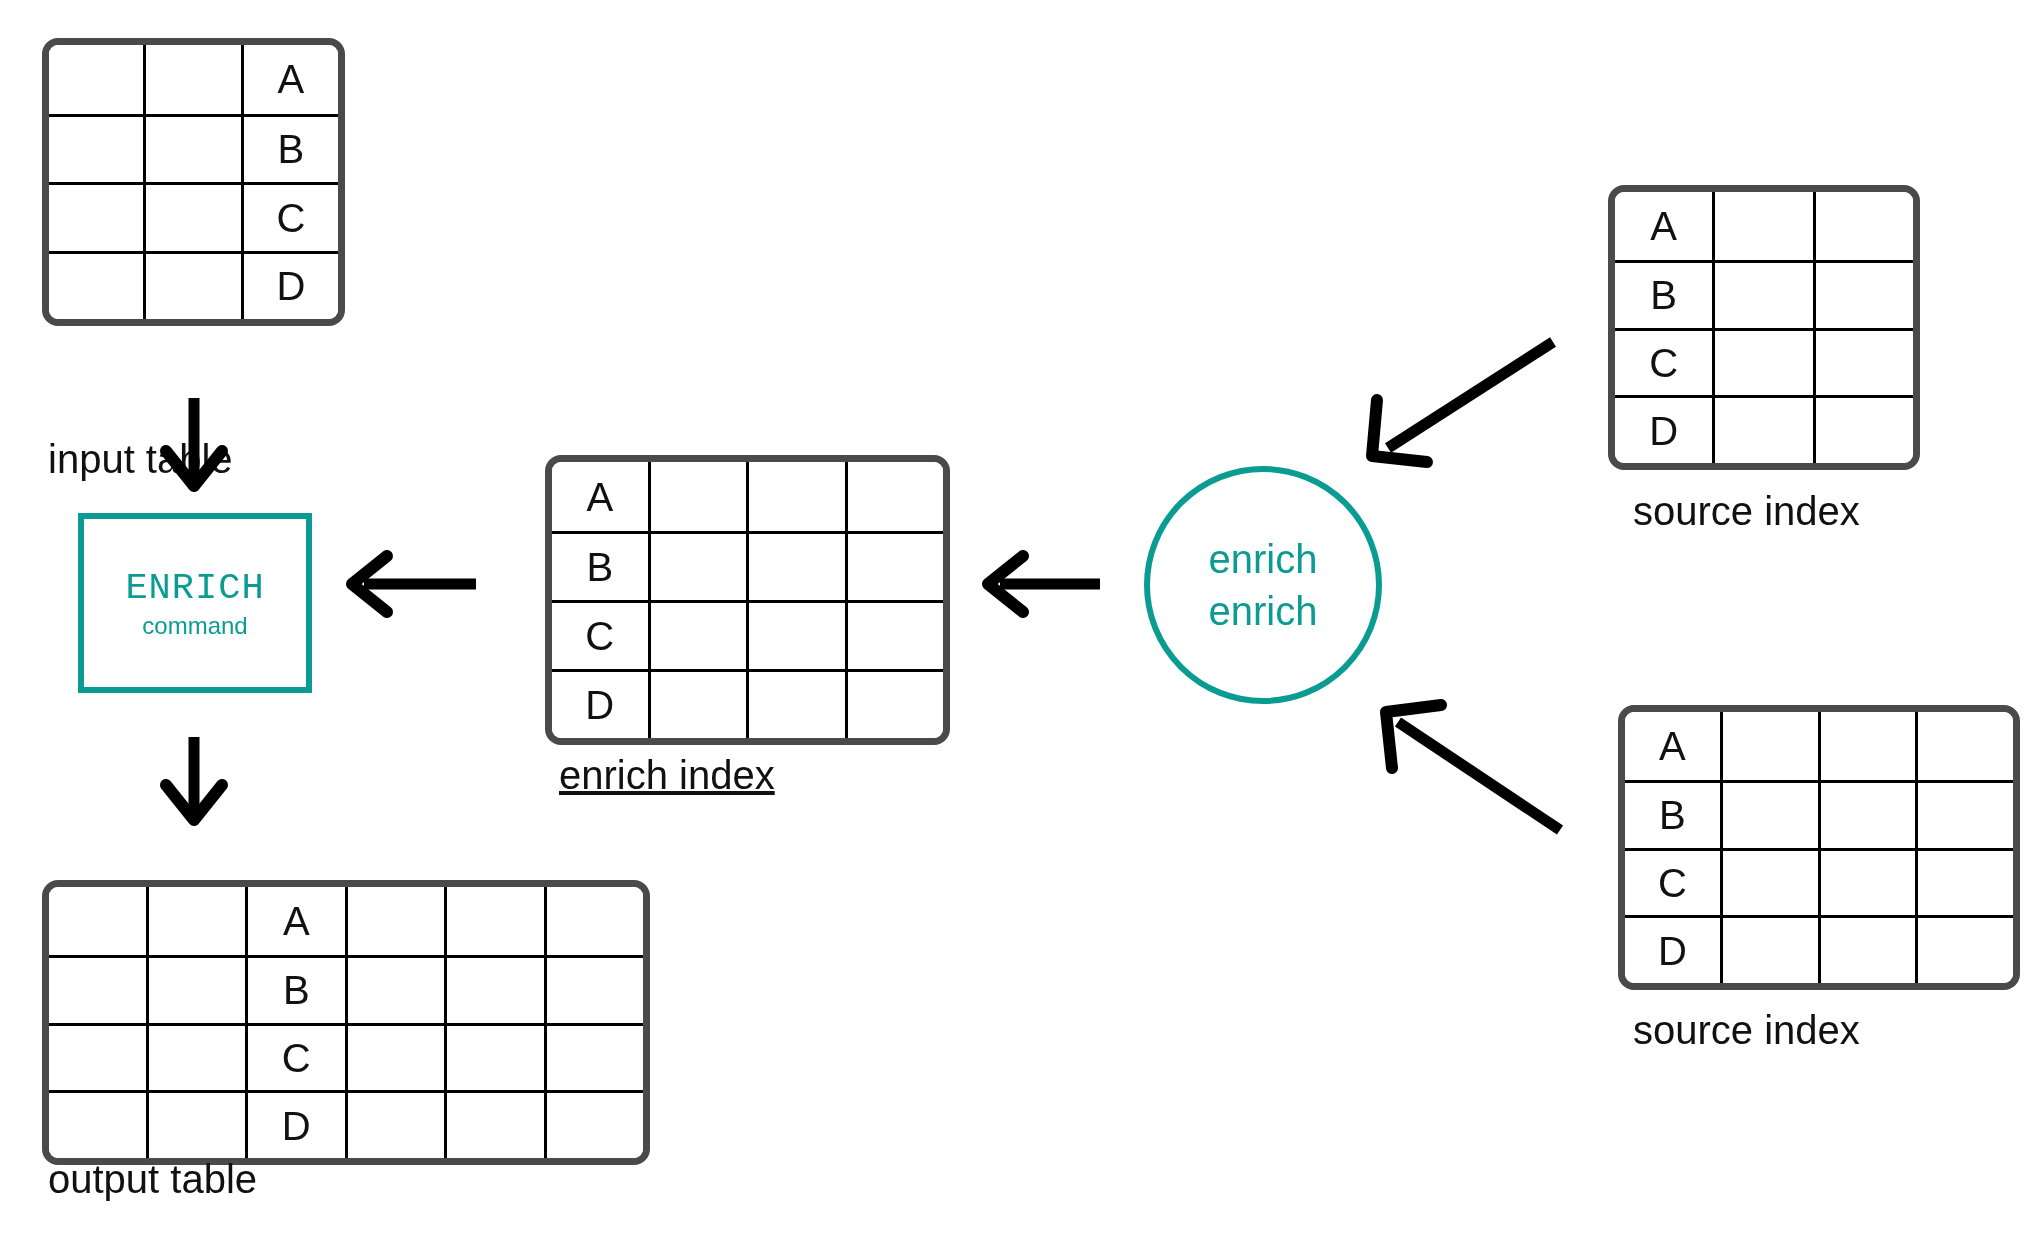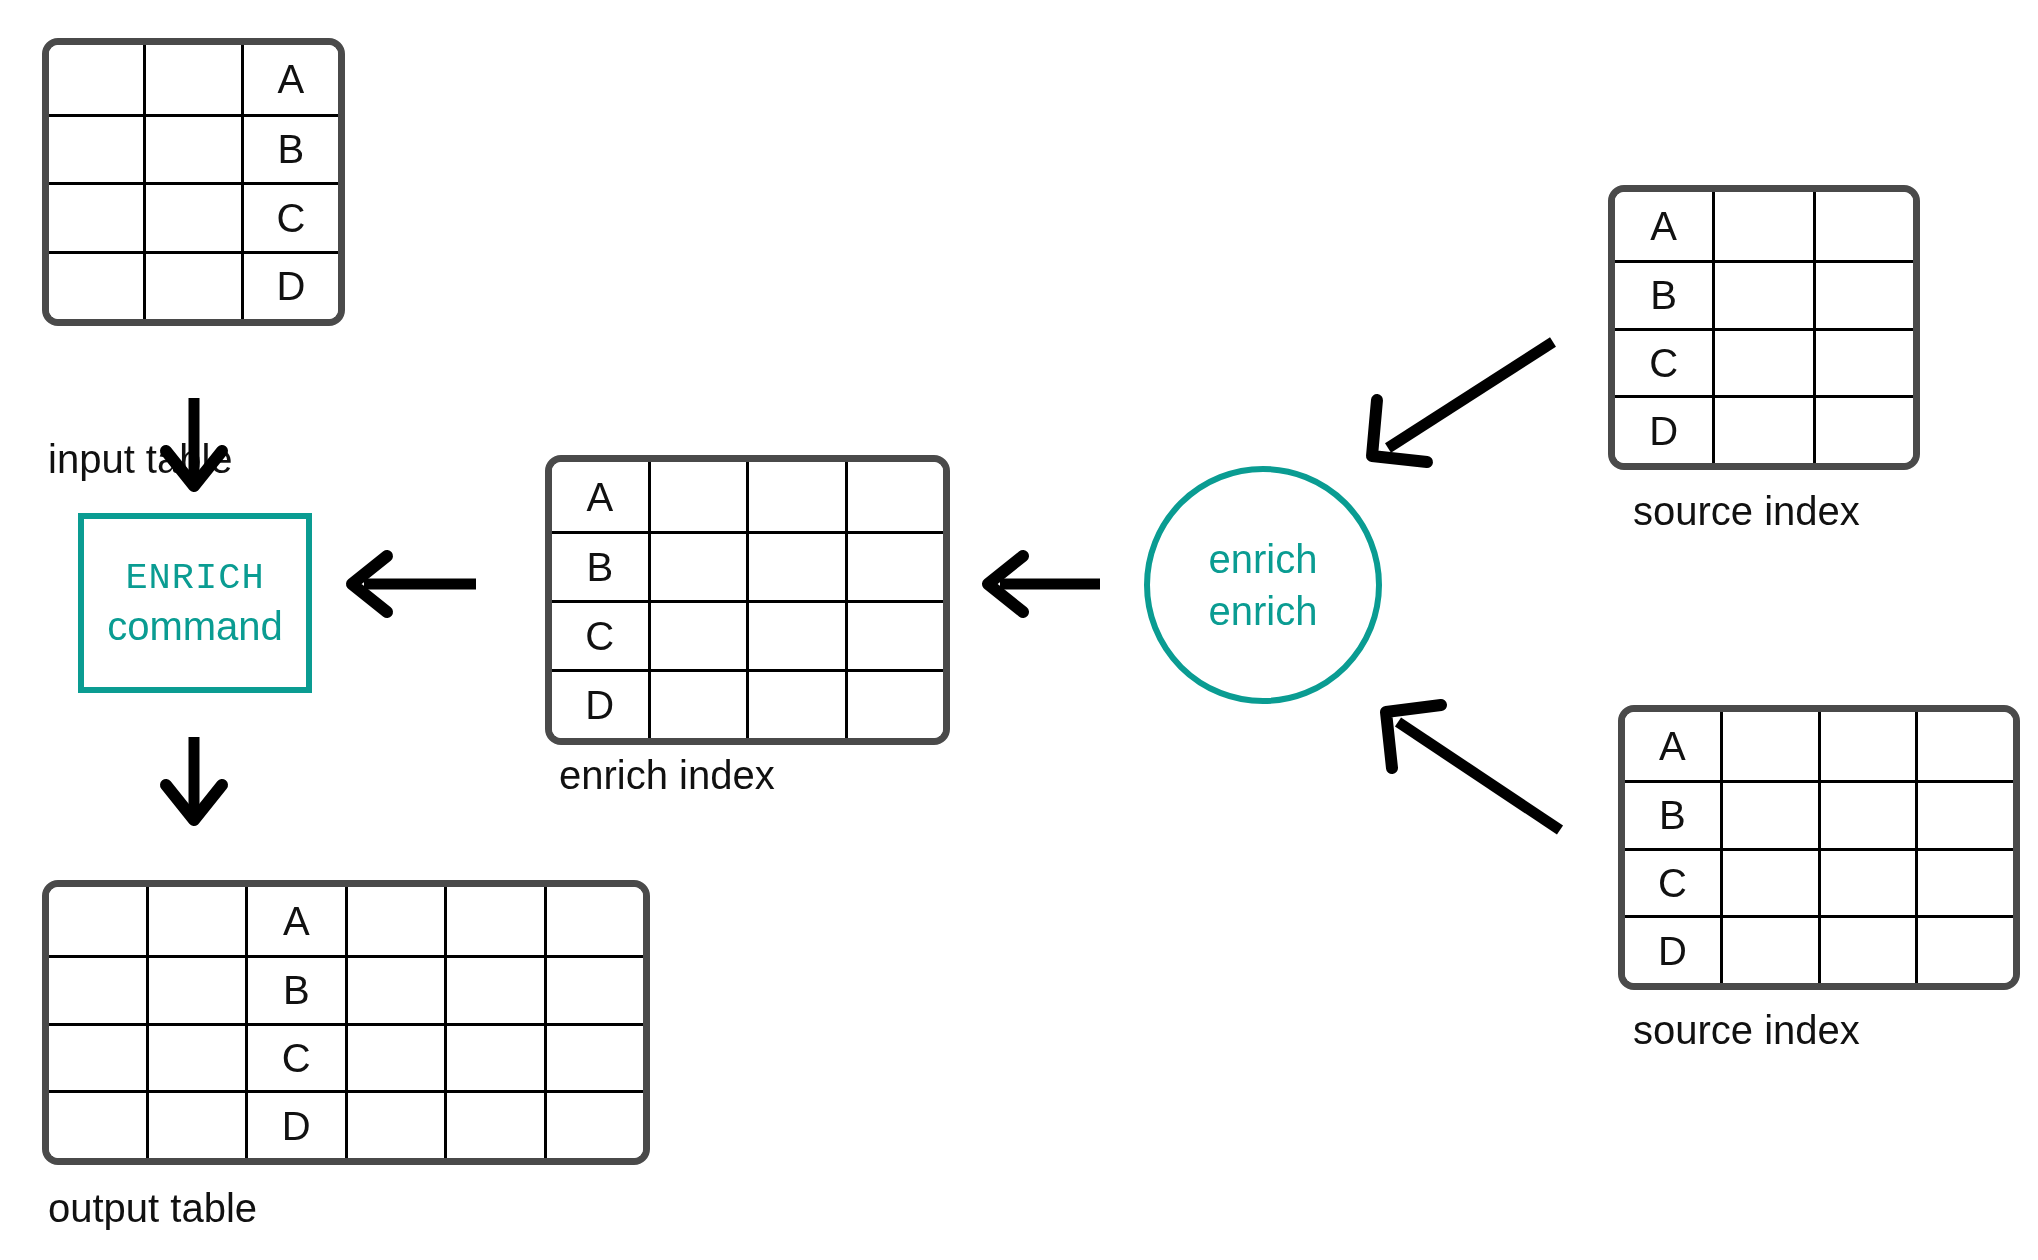--- a/index.html
+++ b/index.html
@@ -88,21 +88,21 @@
     color: #0a9c92;
   }
   #enrich-command .cmd-mono {
     font-family: "Liberation Mono", monospace;
     font-size: 37px;
     letter-spacing: 1px;
     line-height: 1.25;
   }
   #enrich-command .cmd-sans {
     font-family: "Liberation Sans", sans-serif;
-    font-size: 40px;
+    font-size: 24px;
     line-height: 1.25;
   }
 
   
   #enrich-policy {
     position: absolute;
     box-sizing: border-box;
     border: 6px solid #0a9c92;
     border-radius: 50%;
     background: #ffffff;
@@ -187,21 +187,21 @@
       </div>
       <div class="row">
         <div class="cell c-white"></div>
         <div class="cell c-white"></div>
         <div class="cell c-salmon">D</div>
         <div class="cell c-pink"></div>
         <div class="cell c-blue"></div>
         <div class="cell c-yellow"></div>
       </div>
     </div>
-  <div class="caption" id="output-table-caption" style="left:48px; top:1186px;">output table</div>
+  <div class="caption" id="output-table-caption" style="left:48px; top:1157px;">output table</div>
 
   <div class="tbl" id="enrich-index" style="left:545px; top:455px; width:405px; height:290px;">
       <div class="row">
         <div class="cell c-salmon">A</div>
         <div class="cell c-pink"></div>
         <div class="cell c-blue"></div>
         <div class="cell c-yellow"></div>
       </div>
       <div class="row">
         <div class="cell c-salmon">B</div>
@@ -215,21 +215,21 @@
         <div class="cell c-blue"></div>
         <div class="cell c-yellow"></div>
       </div>
       <div class="row">
         <div class="cell c-salmon">D</div>
         <div class="cell c-pink"></div>
         <div class="cell c-blue"></div>
         <div class="cell c-yellow"></div>
       </div>
     </div>
-  <div class="caption" id="enrich-index-caption" style="left:559px; top:753px;">enrich index</div>
+  <div class="caption" id="enrich-index-caption" style="left:559px; top:753px;text-decoration:underline;">enrich index</div>
 
   <div id="enrich-policy" style="left:1144px; top:466px; width:238px; height:238px;">
     <div>enrich</div>
     <div>enrich</div>
   </div>
 
   <div class="tbl" id="source-index-top" style="left:1608px; top:185px; width:312px; height:285px;">
       <div class="row">
         <div class="cell c-salmon">A</div>
         <div class="cell c-pink"></div>

